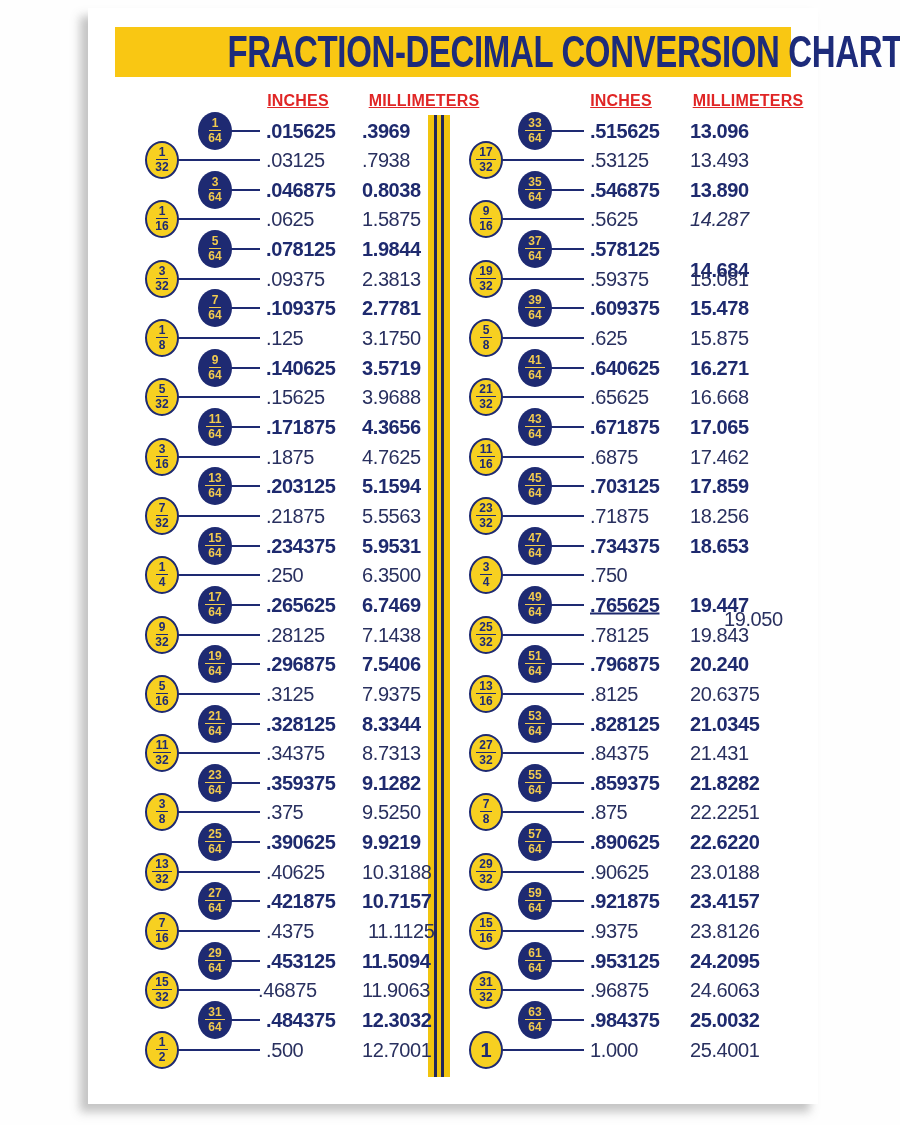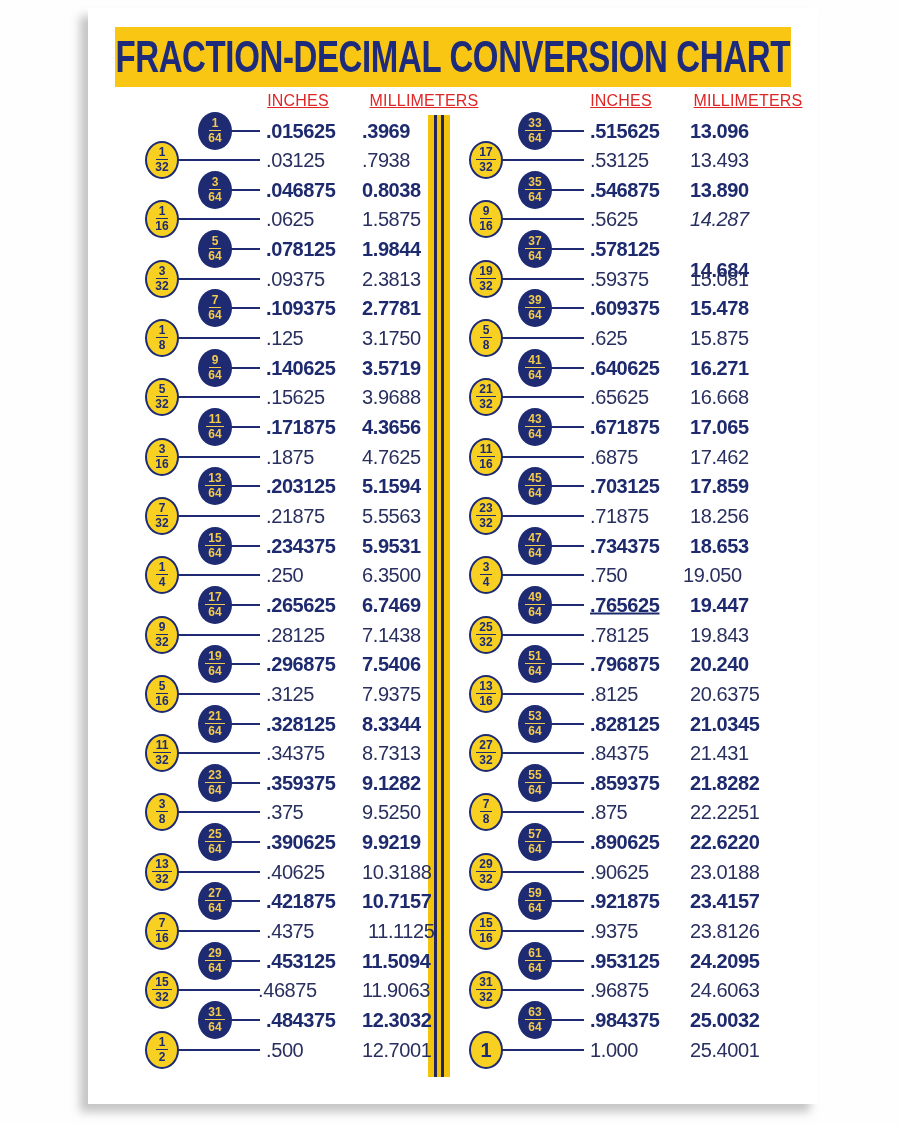--- a/index.html
+++ b/index.html
@@ -3,27 +3,27 @@
 <meta charset="utf-8">
 <style>
   * { margin:0; padding:0; box-sizing:border-box; }
   html,body { width:900px; height:1125px; background:#ffffff; overflow:hidden;
               font-family:"Liberation Sans", sans-serif; }
   .scene { position:relative; width:900px; height:1125px; background:#fefefe; }
 
   .poster { position:absolute; left:88px; top:8px; width:730px; height:1096px;
             background:#ffffff; box-shadow:-8px 8px 9px rgba(90,90,90,0.35); }
 
-  .title-band { position:absolute; left:27px; top:19px; width:676px; height:60px;
-                background:#f9c713; display:flex; align-items:center; justify-content:center; }
+  .title-band { position:absolute; left:27px; top:19px; width:676px; height:50px;
+                background:#f9c713; display:flex; align-items:center; }
   .title-text { font-weight:bold; font-size:44px; color:#1d2b7a; white-space:nowrap;
                 transform:scaleX(0.75); letter-spacing:-0.5px; }
 
   .col-header { position:absolute; top:84px; transform:translateX(-50%);
-                font-weight:normal; font-size:16px; color:#e02525;
+                font-weight:bold; font-size:16px; color:#e02525;
                 text-decoration:underline; letter-spacing:0.2px; white-space:nowrap; }
   .h-li { left:210px; } .h-lm { left:336px; } .h-ri { left:533px; } .h-rm { left:660px; }
 
   .divider { position:absolute; left:340px; top:107px; width:22px; height:962px;
              background:linear-gradient(90deg,
                #f2c40e 0px, #f2c40e 6px,
                #23265a 6px, #23265a 9px,
                #f2c40e 9px, #f2c40e 13px,
                #23265a 13px, #23265a 16px,
                #f2c40e 16px, #f2c40e 22px); }
@@ -489,21 +489,21 @@
           <span class="val b" style="left: 502px;">.734375</span>
           <span class="val b" style="left: 602px;">18.653</span>
         </div>
         <div class="row" style="top: 567.25px;">
           <div class="oval oval-yellow" style="left: 398px;">
             <span class="num">3</span>
             <span class="den">4</span>
           </div>
           <div class="connector" style="left: 413px; width: 83px;"></div>
           <span class="val" style="left: 502px;">.750</span>
-          <span class="val" style="left: 595px;">19.050</span>
+          <span class="val" style="left: 636px; margin-top: 44px;">19.050</span>
         </div>
         <div class="row" style="top: 596.9px;">
           <div class="oval oval-blue" style="left: 447px;">
             <span class="num">49</span>
             <span class="den">64</span>
           </div>
           <div class="connector" style="left: 462px; width: 34px;"></div>
           <span class="val b" style="left: 502px; text-decoration: underline;">.765625</span>
           <span class="val b" style="left: 602px;">19.447</span>
         </div>

